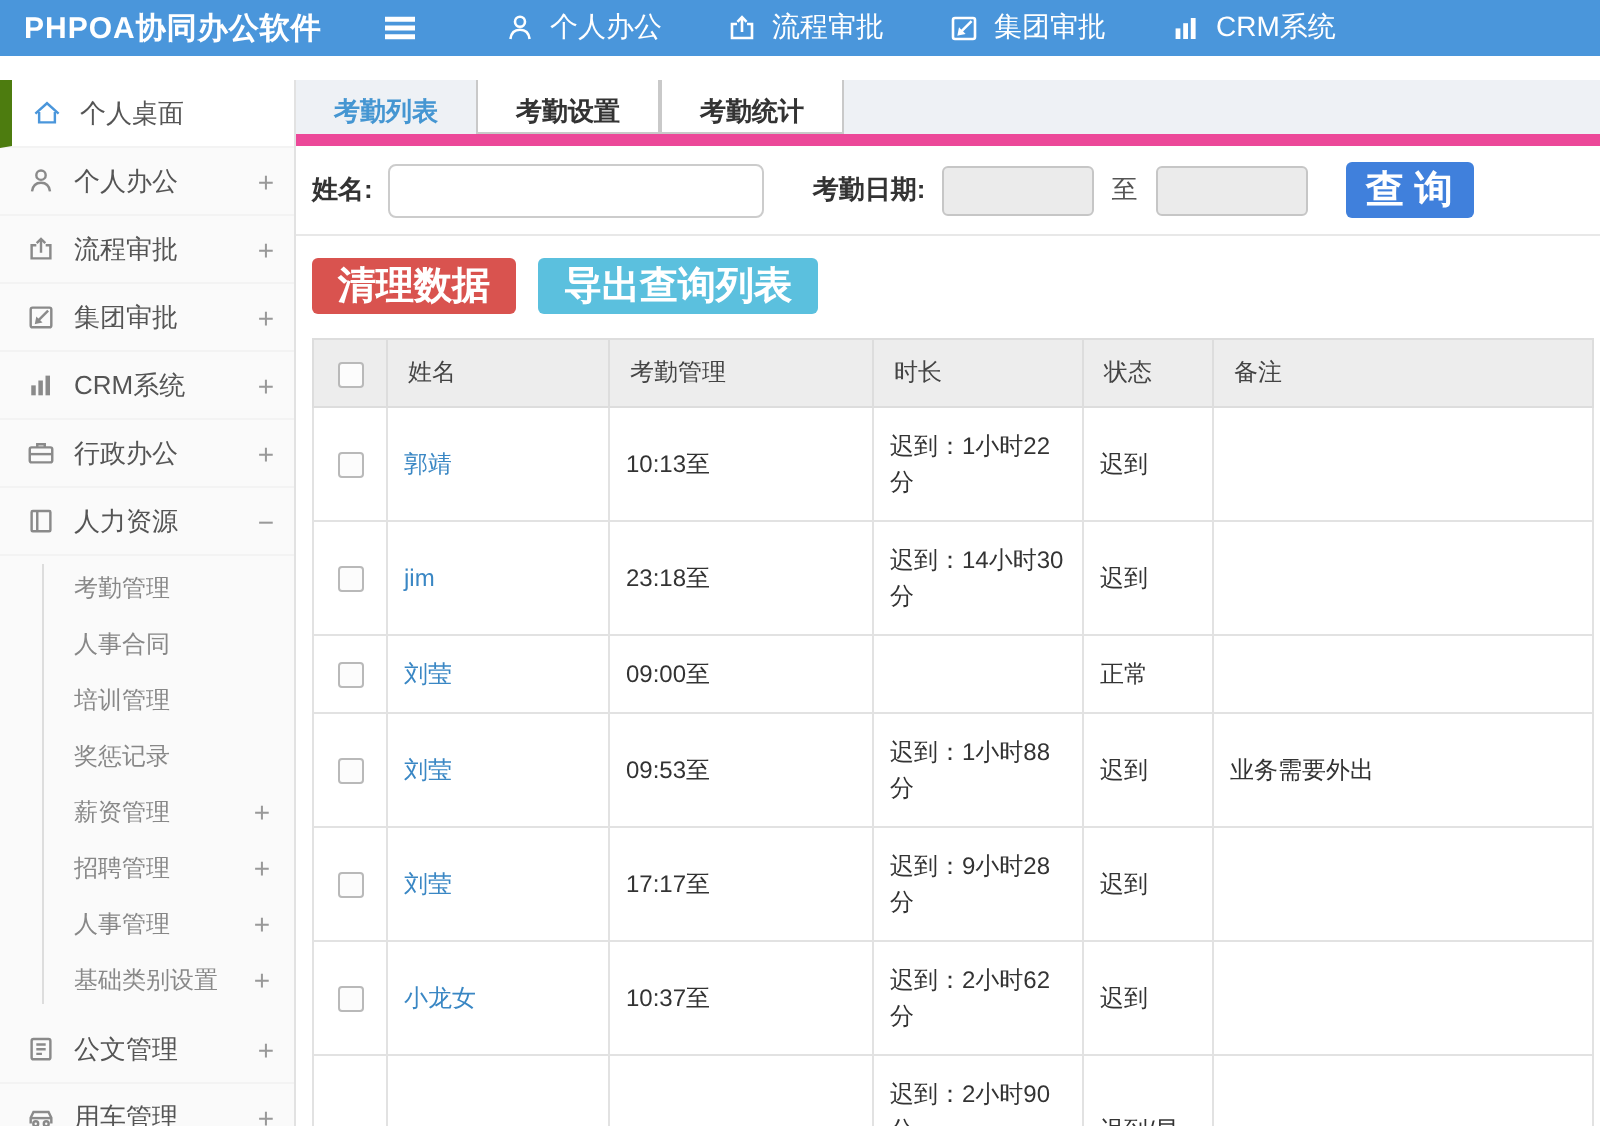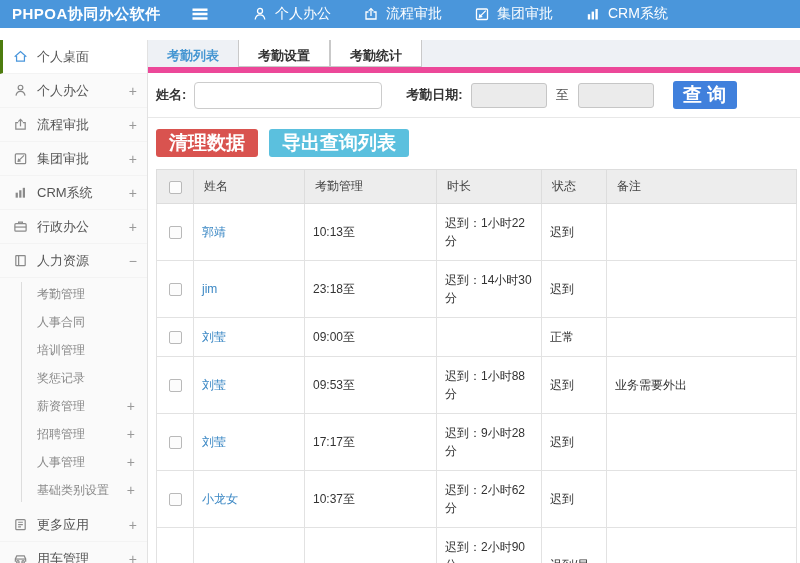--- a/index.html
+++ b/index.html
@@ -16,21 +16,21 @@
   .topnav .nav-item { display:flex; align-items:center; gap:7px; padding:0 16px;
     font-size:14px; cursor:pointer; height:40px; }
   .topnav svg { width:16px; height:16px; }
   .caret { width:10px; height:10px; margin-left:2px; }
 
   
   .sidebar { position:absolute; top:40px; left:0; bottom:0; width:148px;
     background:#fafafa; border-right:1px solid #e2e2e2; overflow:hidden; }
   .side-item { height:34px; display:flex; align-items:center; padding:0 10px 0 13px;
     font-size:13px; color:#555; cursor:pointer; border-bottom:1px solid #f3f3f3; }
-  .side-item.active { background:#fff; border-left:3px solid #4d7c0f; padding-left:10px; }
+  .side-item.active { background:#fff; border-left:6px solid #4d7c0f; padding-left:10px; }
   .side-item .sicon { width:15px; height:15px; margin-right:9px; color:#8a8a8a; flex:none; display:flex; }
   .side-item.active .sicon { color:#4a96db; }
   .side-item .sicon svg { width:15px; height:15px; }
   .slabel { flex:1; }
   .plus { color:#999; font-size:14px; font-weight:normal; }
   .side-sub { position:relative; padding:2px 0 4px 0; }
   .side-sub:before { content:""; position:absolute; left:21px; top:4px; bottom:6px;
     width:1px; background:#ddd; }
   .sub-item { height:28px; display:flex; align-items:center; padding:0 12px 0 37px;
     font-size:12px; color:#888; cursor:pointer; }
@@ -277,21 +277,21 @@
       <span class="slabel">基础类别设置</span>
       <span class="plus">+</span>
     </div>
   </div>
   <div class="side-item">
     <span class="sicon">
         <svg>
           <use href="#sym-doc"></use>
         </svg>
       </span>
-    <span class="slabel">更多应用</span>
+    <span class="slabel">公文管理</span>
     <span class="plus">+</span>
   </div>
   <div class="side-item">
     <span class="sicon">
         <svg>
           <use href="#sym-car"></use>
         </svg>
       </span>
     <span class="slabel">用车管理</span>
     <span class="plus">+</span>

